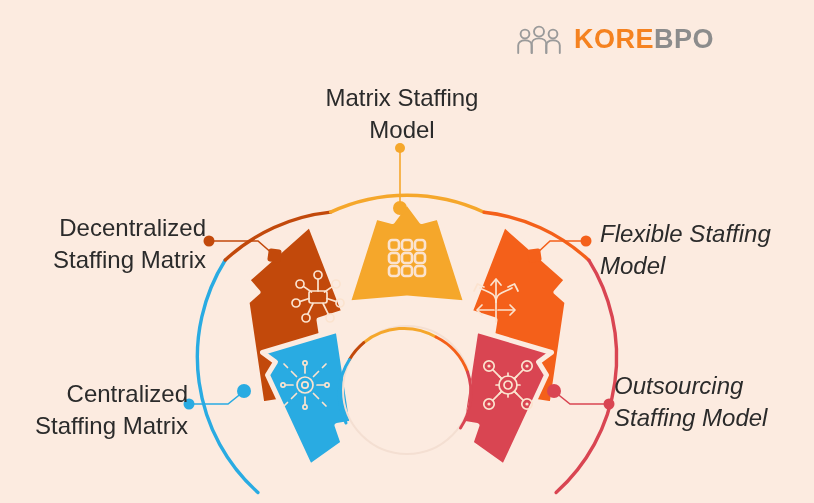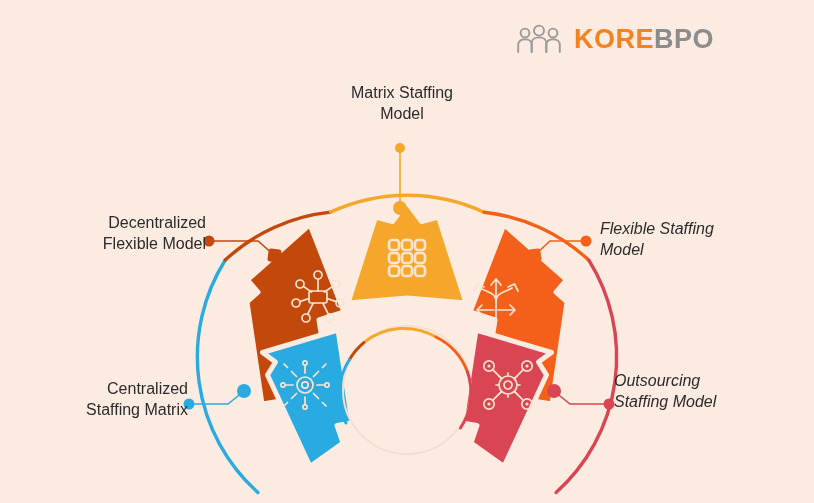--- a/index.html
+++ b/index.html
@@ -7,34 +7,34 @@
   body {
     background:#FCEBE0;
     font-family:"Liberation Sans", sans-serif;
     position:relative;
     overflow:hidden;
   }
 
   
   #logo {
     position:absolute; top:24px; right:100px;
-    display:flex; gap:12px;
+    display:flex; align-items:center; gap:12px;
   }
   #logo .logo-mark { display:block; }
   #logo .logo-text {
     font-size:27px; font-weight:bold; letter-spacing:0.5px;
     font-family:"Liberation Sans", sans-serif;
   }
   #logo .kore { color:#F58220; }
   #logo .bpo  { color:#8C8C8C; }
 
   
   .label {
     position:absolute;
-    font-size:16px;
+    font-size:24px;
     line-height:1.33;
     color:#2B2B2B;
     font-family:"Liberation Sans", sans-serif;
     white-space:pre-line;
   }
   .label.right { text-align:left;font-style:italic; }
   .label.left  { text-align:right; }
   .label.center{ text-align:center; }
 
   #lbl-matrix        { top:82px;  left:268px; width:268px; }
@@ -273,21 +273,21 @@
     <circle cx="609" cy="404" r="5.5" fill="#D94552"></circle>
     <circle cx="554" cy="391" r="7" fill="#D94552"></circle>
   </g>
 
 </svg>
 
 <div class="label center" id="lbl-matrix">Matrix Staffing
 Model</div>
 
 <div class="label left" id="lbl-decentralized">Decentralized
-Flexible Model</div>
+Staffing Matrix</div>
 
 <div class="label right" id="lbl-flexible">Flexible Staffing
 Model</div>
 
 <div class="label left" id="lbl-centralized">Centralized
 Staffing Matrix</div>
 
 <div class="label right" id="lbl-outsourcing">Outsourcing
 Staffing Model</div>
 

